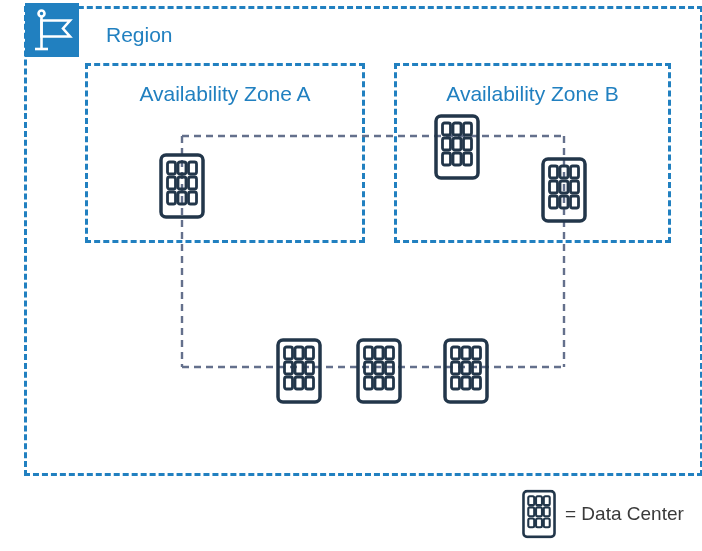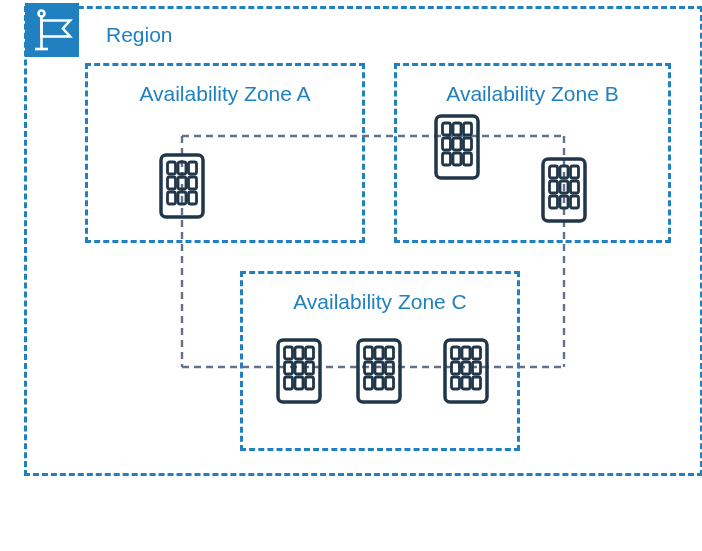--- a/index.html
+++ b/index.html
@@ -146,37 +146,40 @@
   </svg>
 
   <div class="region-label">Region</div>
 
   <div class="zone-box zone-a">
     <div class="zone-label">Availability Zone A</div>
   </div>
   <div class="zone-box zone-b">
     <div class="zone-label">Availability Zone B</div>
   </div>
-  <div class="zone-box zone-c">
-    <div class="zone-label">Availability Zone C</div>
-  </div>
 
   <svg class="building b-a1" viewBox="0 0 46 66">
       <use href="#building-sym"></use>
     </svg>
   <svg class="building b-b1" viewBox="0 0 46 66">
       <use href="#building-sym"></use>
     </svg>
   <svg class="building b-b2" viewBox="0 0 46 66">
       <use href="#building-sym"></use>
     </svg>
   <svg class="building b-c1" viewBox="0 0 46 66">
       <use href="#building-sym"></use>
     </svg>
   <svg class="building b-c2" viewBox="0 0 46 66">
       <use href="#building-sym"></use>
     </svg>
   <svg class="building b-c3" viewBox="0 0 46 66">
       <use href="#building-sym"></use>
     </svg>
 
+  <div class="legend">
+    <svg class="legend-building" viewBox="0 0 46 66">
+        <use href="#building-sym"></use>
+      </svg>
+    <span class="legend-text">= Data Center</span>
+  </div>
 
 </div>
 
 </body></html>

